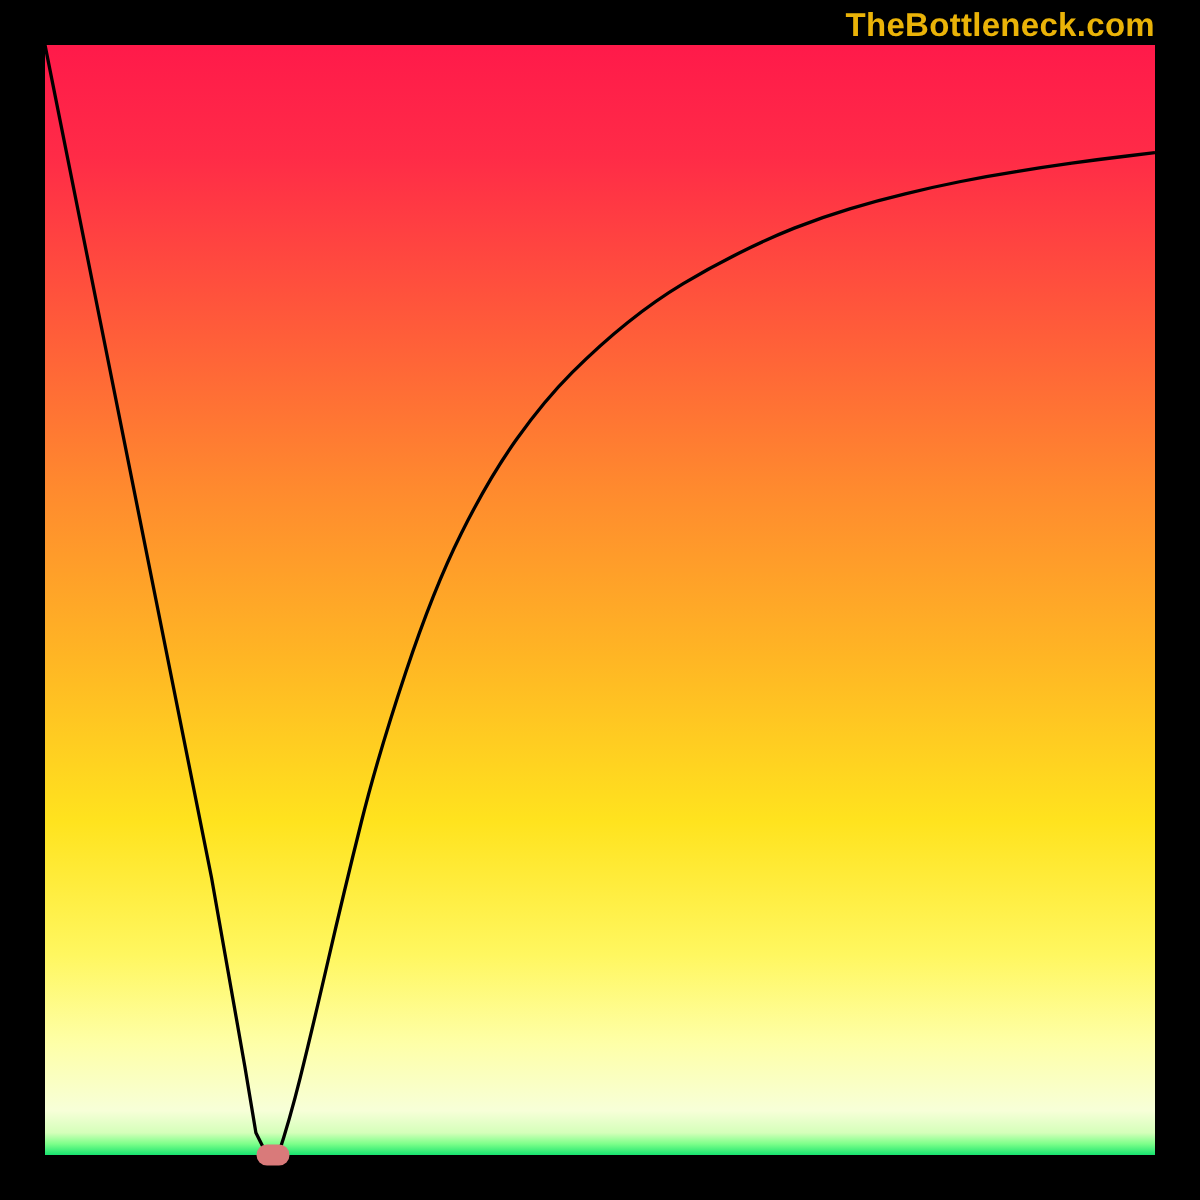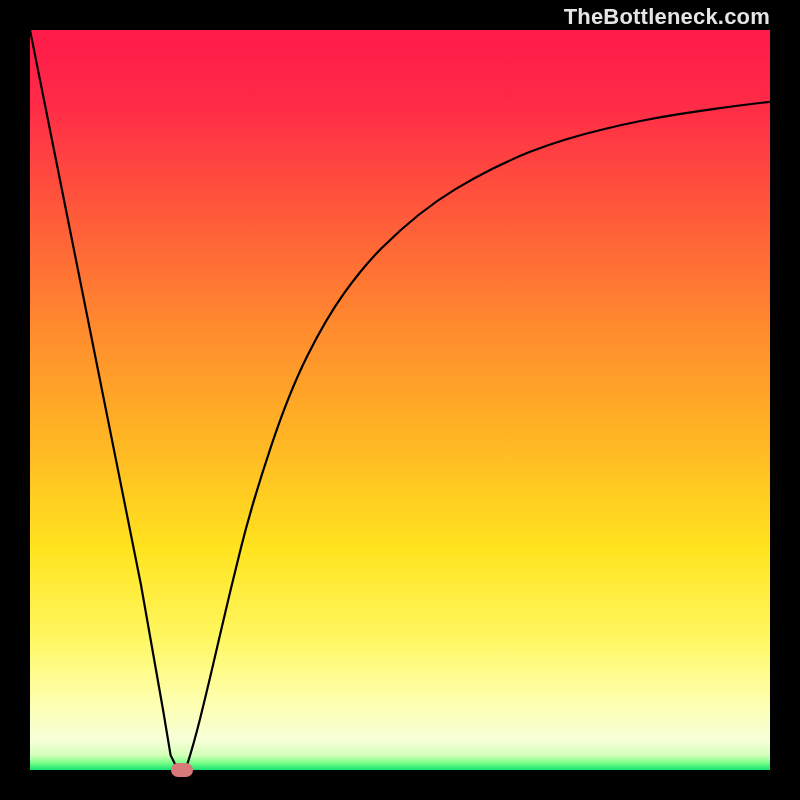--- a/index.html
+++ b/index.html
@@ -24,21 +24,21 @@
     left: 30px;
     top: 30px;
     width: 740px;
     height: 740px;
     
   }
   .watermark {
     position: absolute;
     top: 4px;
     right: 30px;
-    color: #e5e5e5;
+    color: #eab308;
     font-size: 22px;
     font-weight: 600;
     letter-spacing: 0.2px;
   }
   svg.curve {
     position: absolute;
     left: 0;
     top: 0;
     pointer-events: none;
   }

